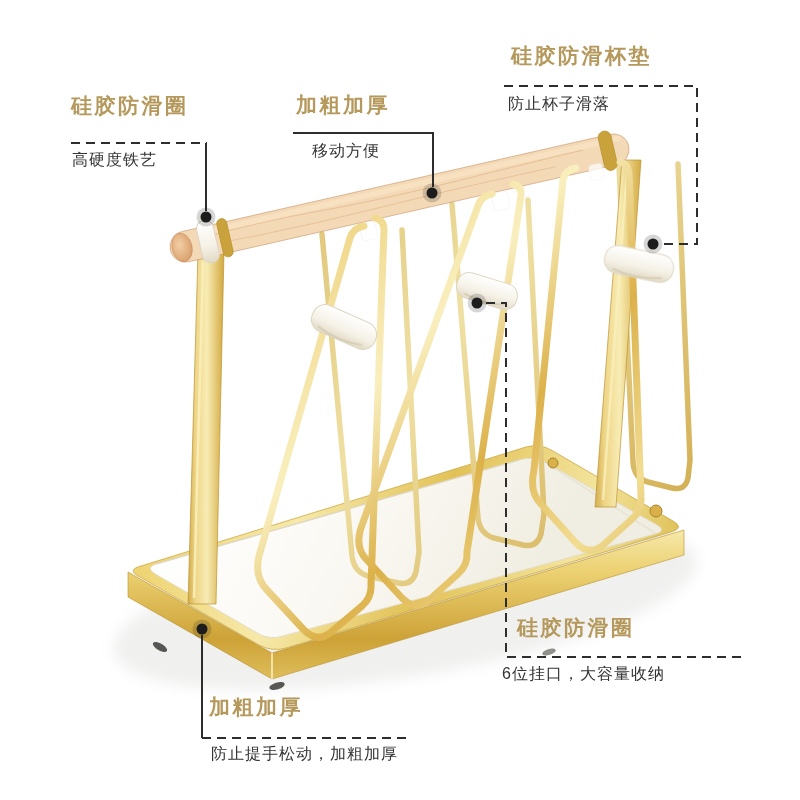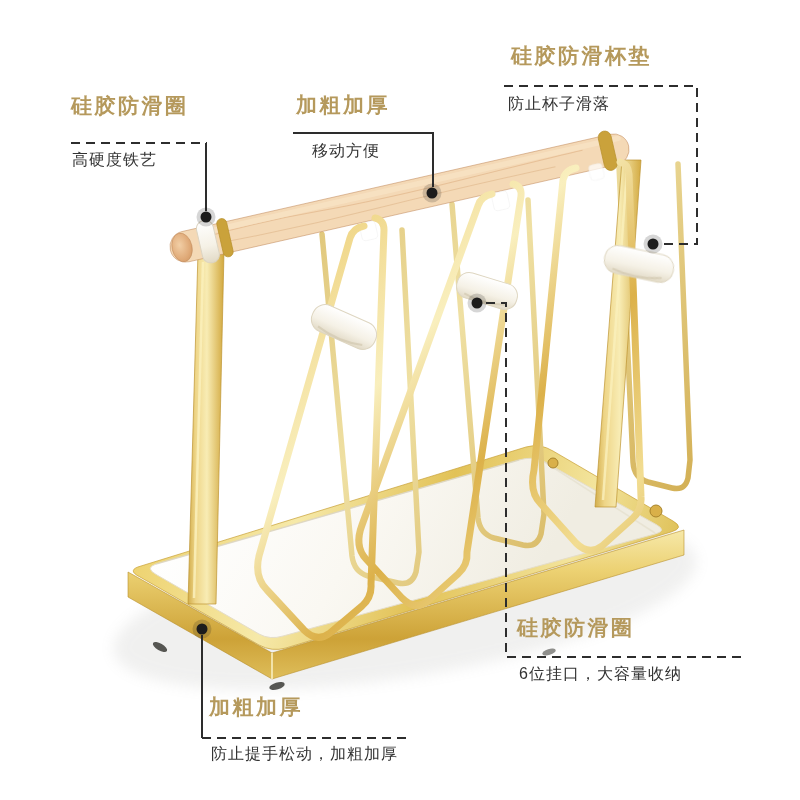--- a/index.html
+++ b/index.html
@@ -207,21 +207,21 @@
     <div class="callout-sub" style="left:312px;top:141px">移动方便</div>
   </div>
 
   <div>
     <div class="callout-title" style="left:511px;top:47px">硅胶防滑杯垫</div>
     <div class="callout-sub" style="left:508px;top:94px">防止杯子滑落</div>
   </div>
 
   <div>
     <div class="callout-title" style="left:517px;top:619px">硅胶防滑圈</div>
-    <div class="callout-sub" style="left:519px;top:664px">6位挂口，大容量收纳</div>
+    <div class="callout-sub" style="left:502px;top:664px">6位挂口，大容量收纳</div>
   </div>
 
   <div>
     <div class="callout-title" style="left:209px;top:698px">加粗加厚</div>
     <div class="callout-sub" style="left:211px;top:744px">防止提手松动，加粗加厚</div>
   </div>
 
 </div>
 
 </body></html>

